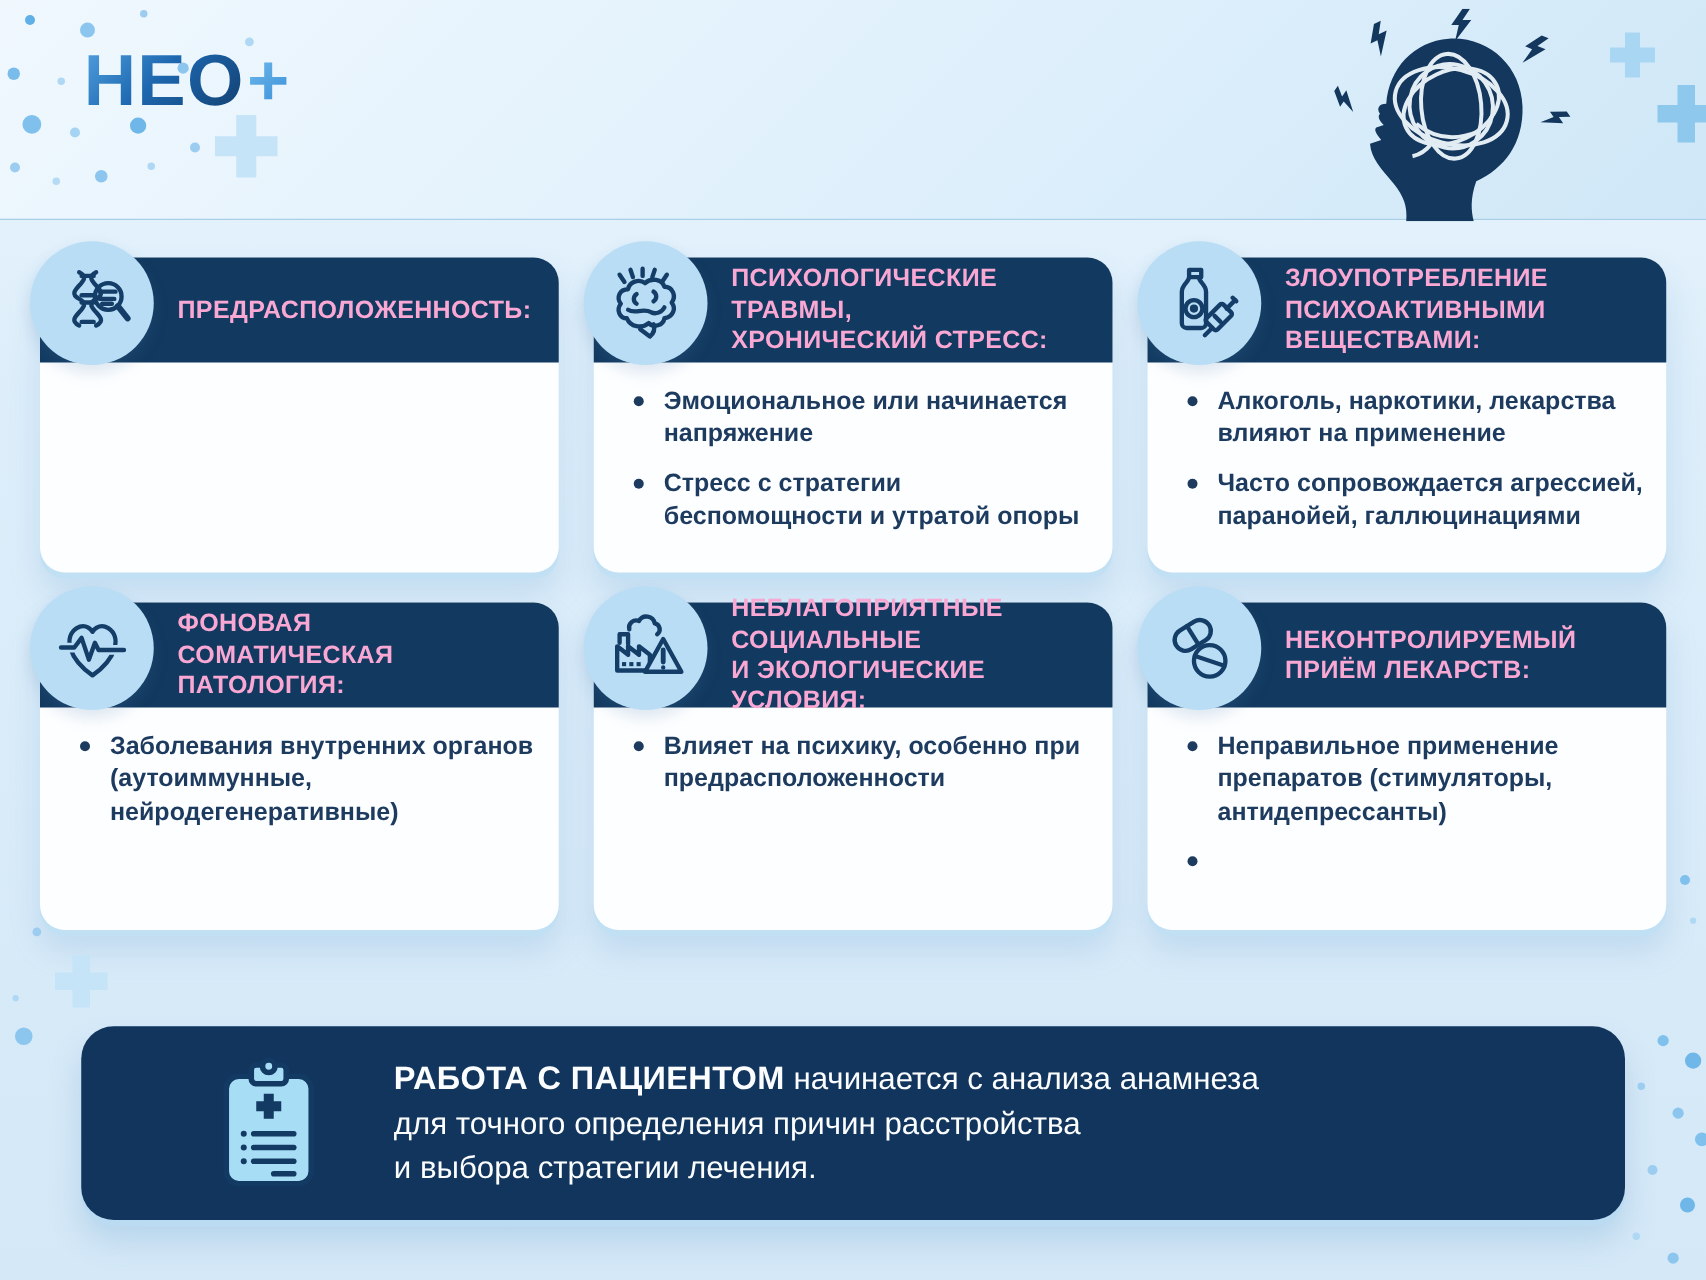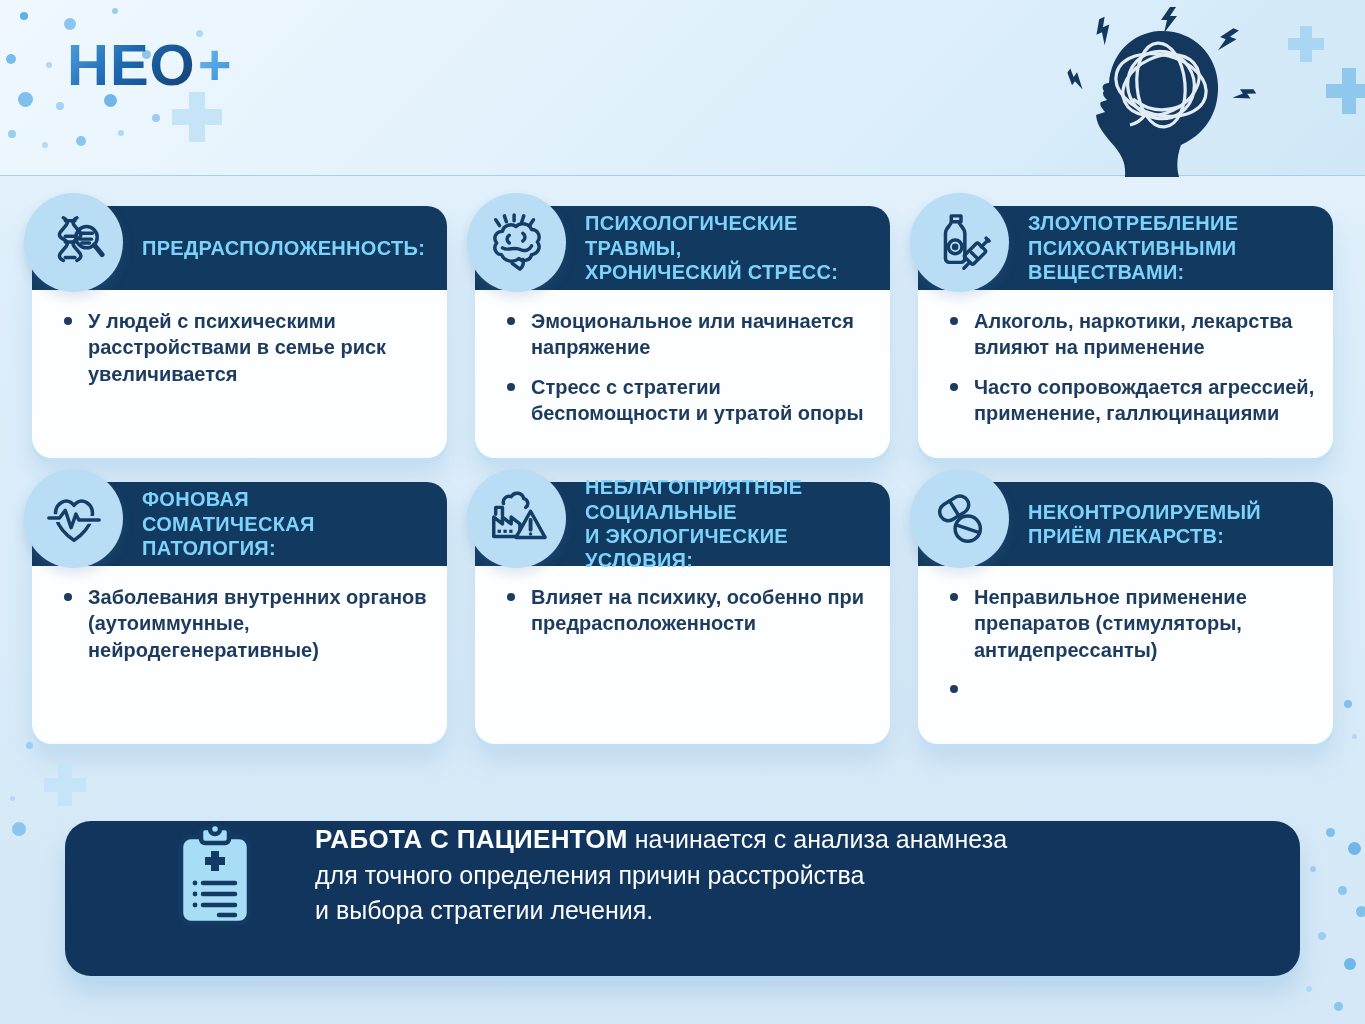--- a/index.html
+++ b/index.html
@@ -28,34 +28,34 @@
   .plus-dec::before{left:34%; top:0; width:32%; height:100%;}
   .plus-dec::after{top:34%; left:0; height:32%; width:100%;}
 
   
   .grid{display:grid; grid-template-columns:repeat(3,1fr); grid-template-rows:252px 262px;
         gap:24px 28px; padding:30px 32px 0; position:relative;}
   .card{position:relative; background:#fdfeff; border-radius:20px;
         box-shadow:0 5px 0 #c2e0f4, 0 16px 24px rgba(105,160,210,.22);}
   .card-band{height:84px; background:#12395f; border-radius:20px 20px 0 0;
              display:flex; align-items:center; padding:0 14px 0 110px;}
-  .card-title{margin:0; color:#7dd3fc; font-size:20px; line-height:1.22; font-weight:bold;
+  .card-title{margin:0; color:#f9a8d4; font-size:20px; line-height:1.22; font-weight:bold;
               letter-spacing:.3px; white-space:pre-line;}
   .icon-circle{position:absolute; left:-8px; top:-13px; width:99px; height:99px; border-radius:50%;
                background:#b9ddf4; display:flex; align-items:center; justify-content:center; z-index:2;
                box-shadow:0 6px 12px rgba(70,120,170,.18);}
   .icon-circle svg{width:62px; height:62px;}
   .card-list{list-style:none; margin:0; padding:18px 16px 0 30px;}
   .bullet{position:relative; padding-left:26px; margin-bottom:13px;
           font-size:20px; line-height:1.32; font-weight:600; color:#1d3a5f;}
   .b-dot{position:absolute; left:2px; top:9px; width:8px; height:8px; border-radius:50%; background:#1d3a5f;}
 
   
   .banner{position:relative; margin:77px 65px 0; height:155px; background:#11355d; border-radius:26px;
-          display:flex; align-items:flex-start; padding-left:108px; gap:58px; box-sizing:border-box;
+          display:flex; align-items:center; padding-left:108px; gap:58px; box-sizing:border-box;
           box-shadow:0 5px 0 #badbf1, 0 16px 24px rgba(90,150,200,.25);}
   .banner p{margin:0; color:#fbfdff; font-size:25px; line-height:1.42; white-space:pre-line;}
   .banner b{font-size:26px; letter-spacing:.3px;}
   .clipboard{width:84px; height:108px; flex:0 0 auto;}
 
   .ic{stroke:#143e68; stroke-width:3.6; fill:none; stroke-linecap:round; stroke-linejoin:round;}
 </style>
 </head>
 <body>
 
@@ -124,21 +124,20 @@
               <path d="M38 28 h12"></path>
               <path d="M40 32 h8"></path>
             <path d="M53 34 L61 44" stroke-width="5"></path>
           </g>
         </svg>
       </div>
       <header class="card-band">
         <h2 class="card-title">ПРЕДРАСПОЛОЖЕННОСТЬ:</h2>
       </header>
       <ul class="card-list">
-        <li class="bullet"><span class="b-dot"></span><span class="b-text">У людей с психическими расстройствами в семье риск увеличивается</span></li>
       </ul>
     </section>
 
     <section class="card">
       <div class="icon-circle">
         <svg viewBox="0 0 64 64">
           <g class="ic">
             <path d="M14 14 L10 8"></path>
               <path d="M21 10 L19 4"></path>
               <path d="M29 9 V3"></path>
@@ -178,21 +177,21 @@
           </g>
         </svg>
       </div>
       <header class="card-band">
         <h2 class="card-title">ЗЛОУПОТРЕБЛЕНИЕ
 ПСИХОАКТИВНЫМИ
 ВЕЩЕСТВАМИ:</h2>
       </header>
       <ul class="card-list">
         <li class="bullet"><span class="b-dot"></span><span class="b-text">Алкоголь, наркотики, лекарства влияют на применение</span></li>
-        <li class="bullet"><span class="b-dot"></span><span class="b-text">Часто сопровождается агрессией, применение, галлюцинациями</span></li>
+        <li class="bullet"><span class="b-dot"></span><span class="b-text">Часто сопровождается агрессией, паранойей, галлюцинациями</span></li>
       </ul>
     </section>
 
     <section class="card">
       <div class="icon-circle">
         <svg viewBox="0 0 64 64">
           <g class="ic">
             <path d="M32 54 C12 40 8 22 19 15 C27 10 32 18 32 18 C32 18 37 10 45 15 C56 22 52 40 32 54 Z"></path>
             <path d="M6 31 H17 L23 23 L29 41 L34 27 L37 33 H58" stroke="#b9ddf4" stroke-width="8"></path>
             <path d="M6 31 H17 L23 23 L29 41 L34 27 L37 33 H58"></path>

